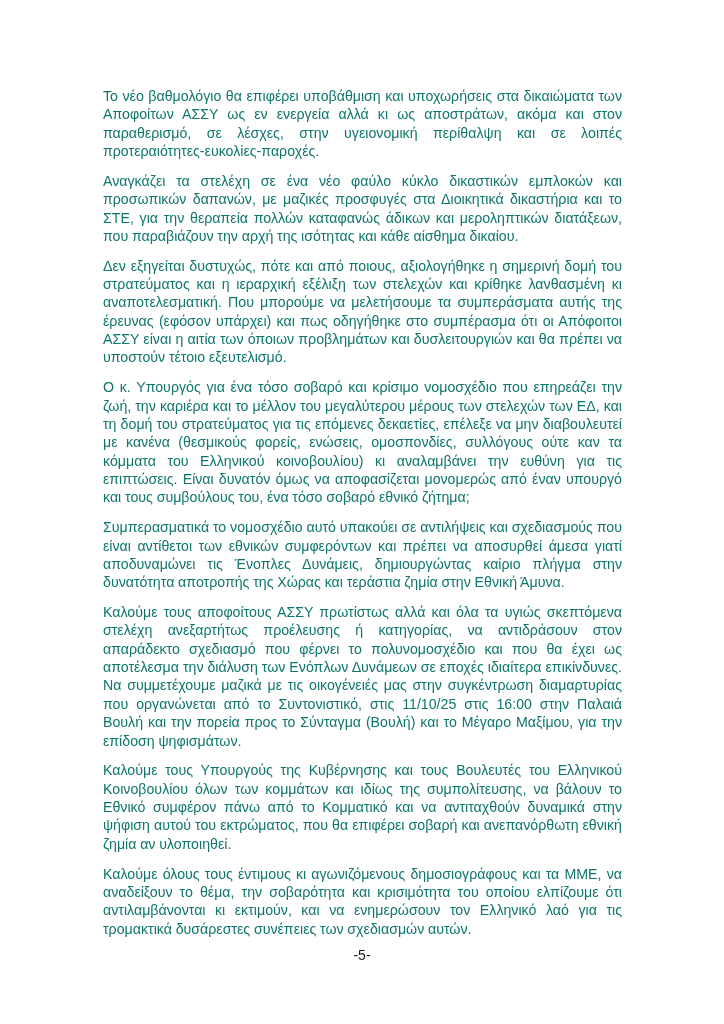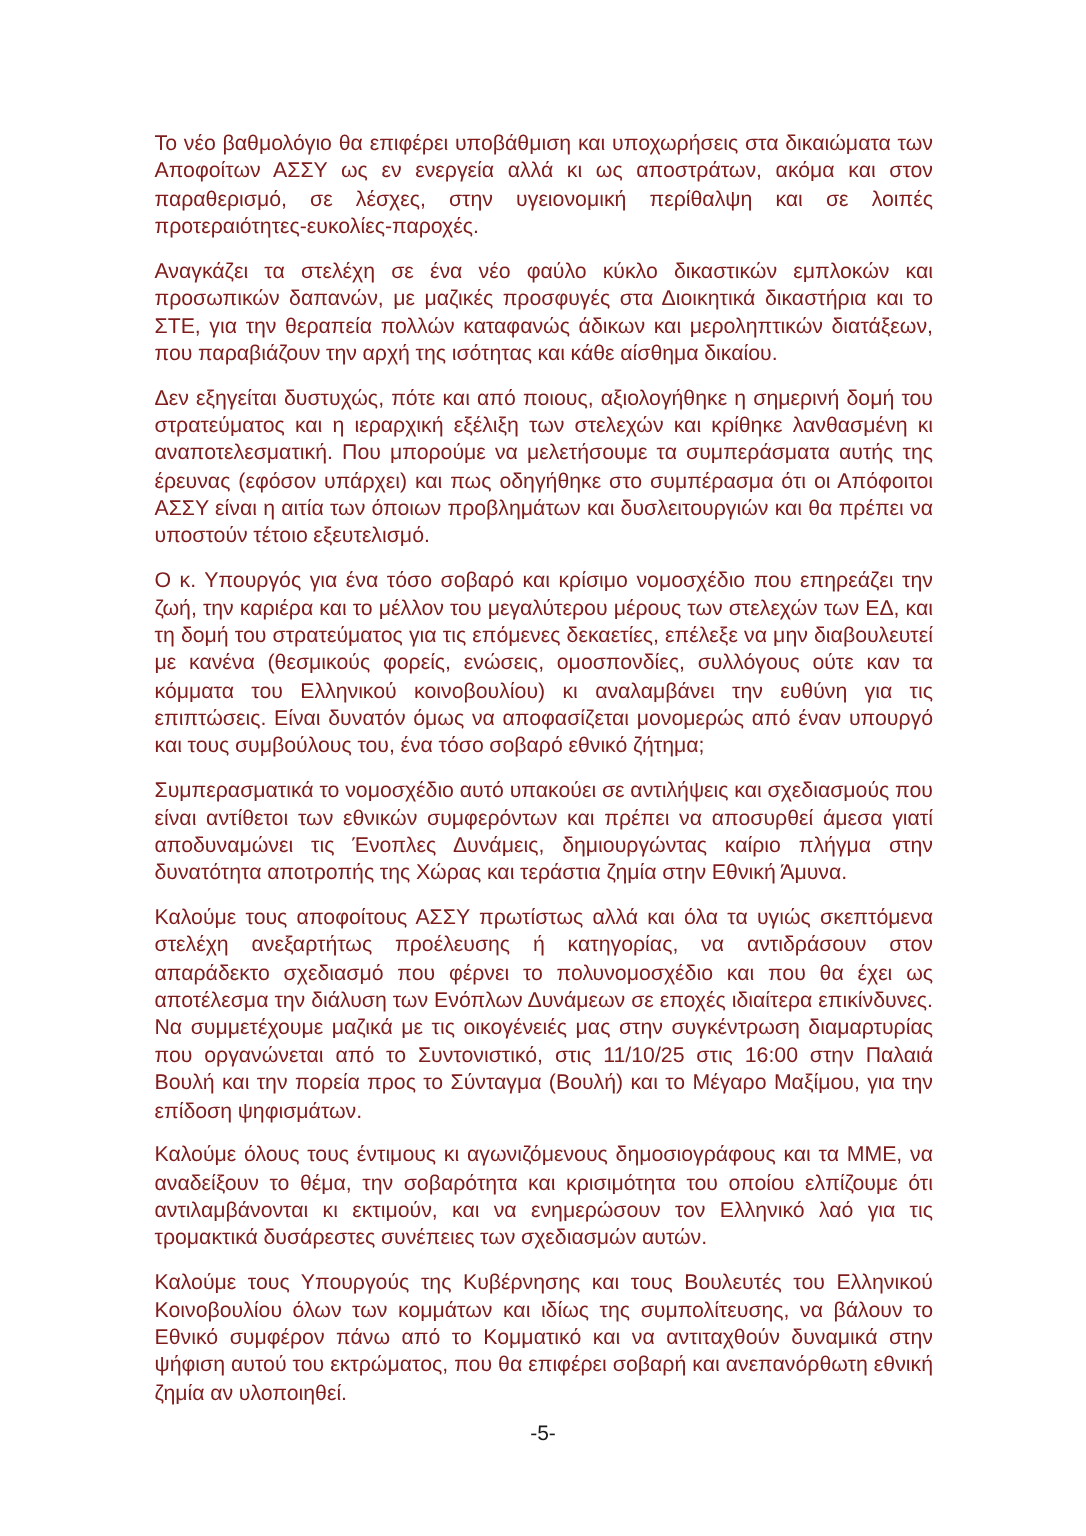--- a/index.html
+++ b/index.html
@@ -22,21 +22,21 @@
       background: #ffffff;
     }
     .content {
       position: absolute;
       left: 103px;
       top: 87px;
       width: 519px;
       font-family: "Liberation Sans", sans-serif;
       font-size: 14.2px;
       line-height: 18.35px;
-      color: #7f1d1d;
+      color: #0f766e;
     }
     .content p {
       margin: 0 0 11.5px 0;
       text-align: justify;
       text-align-last: left;
       word-spacing: -0.2px;
       letter-spacing: 0;
     }
     .page-number {
       position: absolute;
@@ -53,17 +53,17 @@
 <body>
 
 <div class="page">
   <div class="content">
     <p>Το νέο βαθμολόγιο θα επιφέρει υποβάθμιση και υποχωρήσεις στα δικαιώματα των Αποφοίτων ΑΣΣΥ ως εν ενεργεία αλλά κι ως αποστράτων, ακόμα και στον παραθερισμό, σε λέσχες, στην υγειονομική περίθαλψη και σε λοιπές προτεραιότητες-ευκολίες-παροχές.</p>
     <p>Αναγκάζει τα στελέχη σε ένα νέο φαύλο κύκλο δικαστικών εμπλοκών και προσωπικών δαπανών, με μαζικές προσφυγές στα Διοικητικά δικαστήρια και το ΣΤΕ, για την θεραπεία πολλών καταφανώς άδικων και μεροληπτικών διατάξεων, που παραβιάζουν την αρχή της ισότητας και κάθε αίσθημα δικαίου.</p>
     <p>Δεν εξηγείται δυστυχώς, πότε και από ποιους, αξιολογήθηκε η σημερινή δομή του στρατεύματος και η ιεραρχική εξέλιξη των στελεχών και κρίθηκε λανθασμένη κι αναποτελεσματική. Που μπορούμε να μελετήσουμε τα συμπεράσματα αυτής της έρευνας (εφόσον υπάρχει) και πως οδηγήθηκε στο συμπέρασμα ότι οι Απόφοιτοι ΑΣΣΥ είναι η αιτία των όποιων  προβλημάτων και δυσλειτουργιών και θα πρέπει να υποστούν τέτοιο εξευτελισμό.</p>
     <p>Ο κ. Υπουργός για ένα τόσο σοβαρό και κρίσιμο νομοσχέδιο που επηρεάζει την ζωή, την καριέρα και το μέλλον του μεγαλύτερου μέρους των στελεχών των ΕΔ, και τη δομή του στρατεύματος για τις επόμενες δεκαετίες, επέλεξε να μην διαβουλευτεί με κανένα (θεσμικούς φορείς, ενώσεις, ομοσπονδίες, συλλόγους ούτε καν τα κόμματα του Ελληνικού κοινοβουλίου) κι αναλαμβάνει την ευθύνη για τις επιπτώσεις. Είναι δυνατόν όμως να αποφασίζεται μονομερώς από έναν υπουργό και τους συμβούλους του, ένα τόσο σοβαρό εθνικό ζήτημα;</p>
     <p>Συμπερασματικά το νομοσχέδιο αυτό υπακούει σε αντιλήψεις και σχεδιασμούς που είναι αντίθετοι των εθνικών συμφερόντων και πρέπει να αποσυρθεί άμεσα γιατί αποδυναμώνει τις Ένοπλες Δυνάμεις, δημιουργώντας καίριο πλήγμα στην δυνατότητα αποτροπής της Χώρας και τεράστια ζημία στην Εθνική Άμυνα.</p>
     <p>Καλούμε τους αποφοίτους ΑΣΣΥ πρωτίστως αλλά και όλα τα υγιώς σκεπτόμενα στελέχη ανεξαρτήτως προέλευσης ή κατηγορίας, να αντιδράσουν στον απαράδεκτο σχεδιασμό που φέρνει το πολυνομοσχέδιο και που θα έχει ως αποτέλεσμα την διάλυση των Ενόπλων Δυνάμεων σε εποχές ιδιαίτερα επικίνδυνες. Να συμμετέχουμε μαζικά με τις οικογένειές μας στην συγκέντρωση διαμαρτυρίας που οργανώνεται από το Συντονιστικό, στις 11/10/25 στις 16:00 στην Παλαιά Βουλή και την πορεία προς το Σύνταγμα (Βουλή) και το Μέγαρο Μαξίμου, για την επίδοση ψηφισμάτων.</p>
+    <p>Καλούμε τους Υπουργούς της Κυβέρνησης και  τους Βουλευτές του Ελληνικού Κοινοβουλίου όλων των κομμάτων και ιδίως της συμπολίτευσης, να βάλουν το Εθνικό συμφέρον πάνω από το Κομματικό και να αντιταχθούν δυναμικά στην ψήφιση αυτού του εκτρώματος, που θα επιφέρει σοβαρή και ανεπανόρθωτη εθνική ζημία αν υλοποιηθεί.</p>
     <p>Καλούμε όλους τους έντιμους κι αγωνιζόμενους δημοσιογράφους και τα ΜΜΕ, να αναδείξουν το θέμα, την σοβαρότητα και κρισιμότητα του οποίου ελπίζουμε ότι αντιλαμβάνονται κι εκτιμούν, και να ενημερώσουν τον Ελληνικό λαό για τις τρομακτικά δυσάρεστες συνέπειες των σχεδιασμών αυτών.</p>
-    <p>Καλούμε τους Υπουργούς της Κυβέρνησης και  τους Βουλευτές του Ελληνικού Κοινοβουλίου όλων των κομμάτων και ιδίως της συμπολίτευσης, να βάλουν το Εθνικό συμφέρον πάνω από το Κομματικό και να αντιταχθούν δυναμικά στην ψήφιση αυτού του εκτρώματος, που θα επιφέρει σοβαρή και ανεπανόρθωτη εθνική ζημία αν υλοποιηθεί.</p>
   </div>
   <div class="page-number">-5-</div>
 </div>
 
 </body></html>

